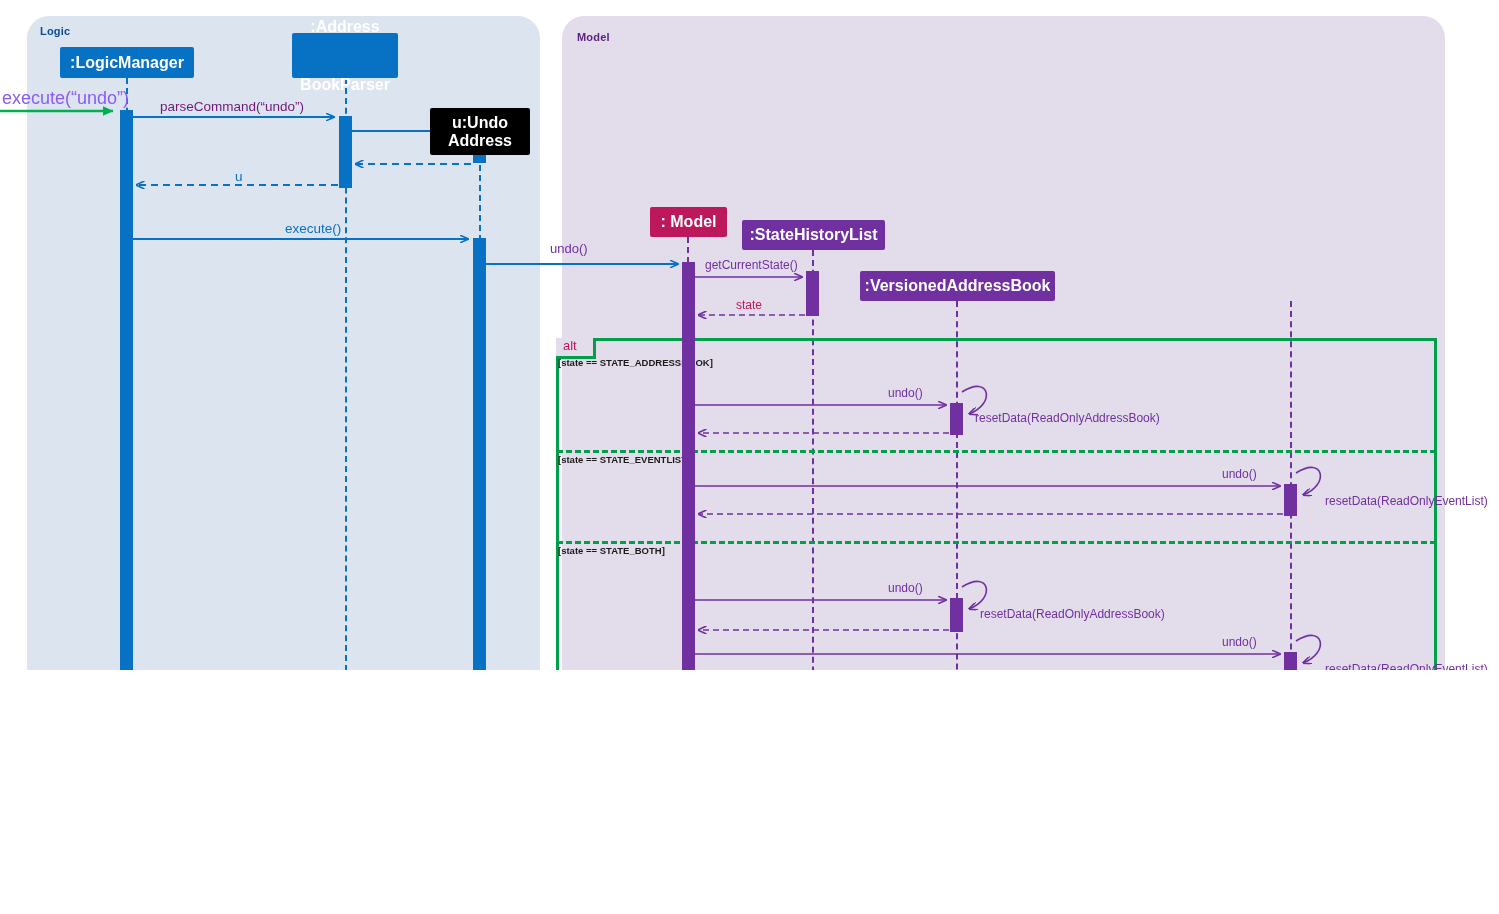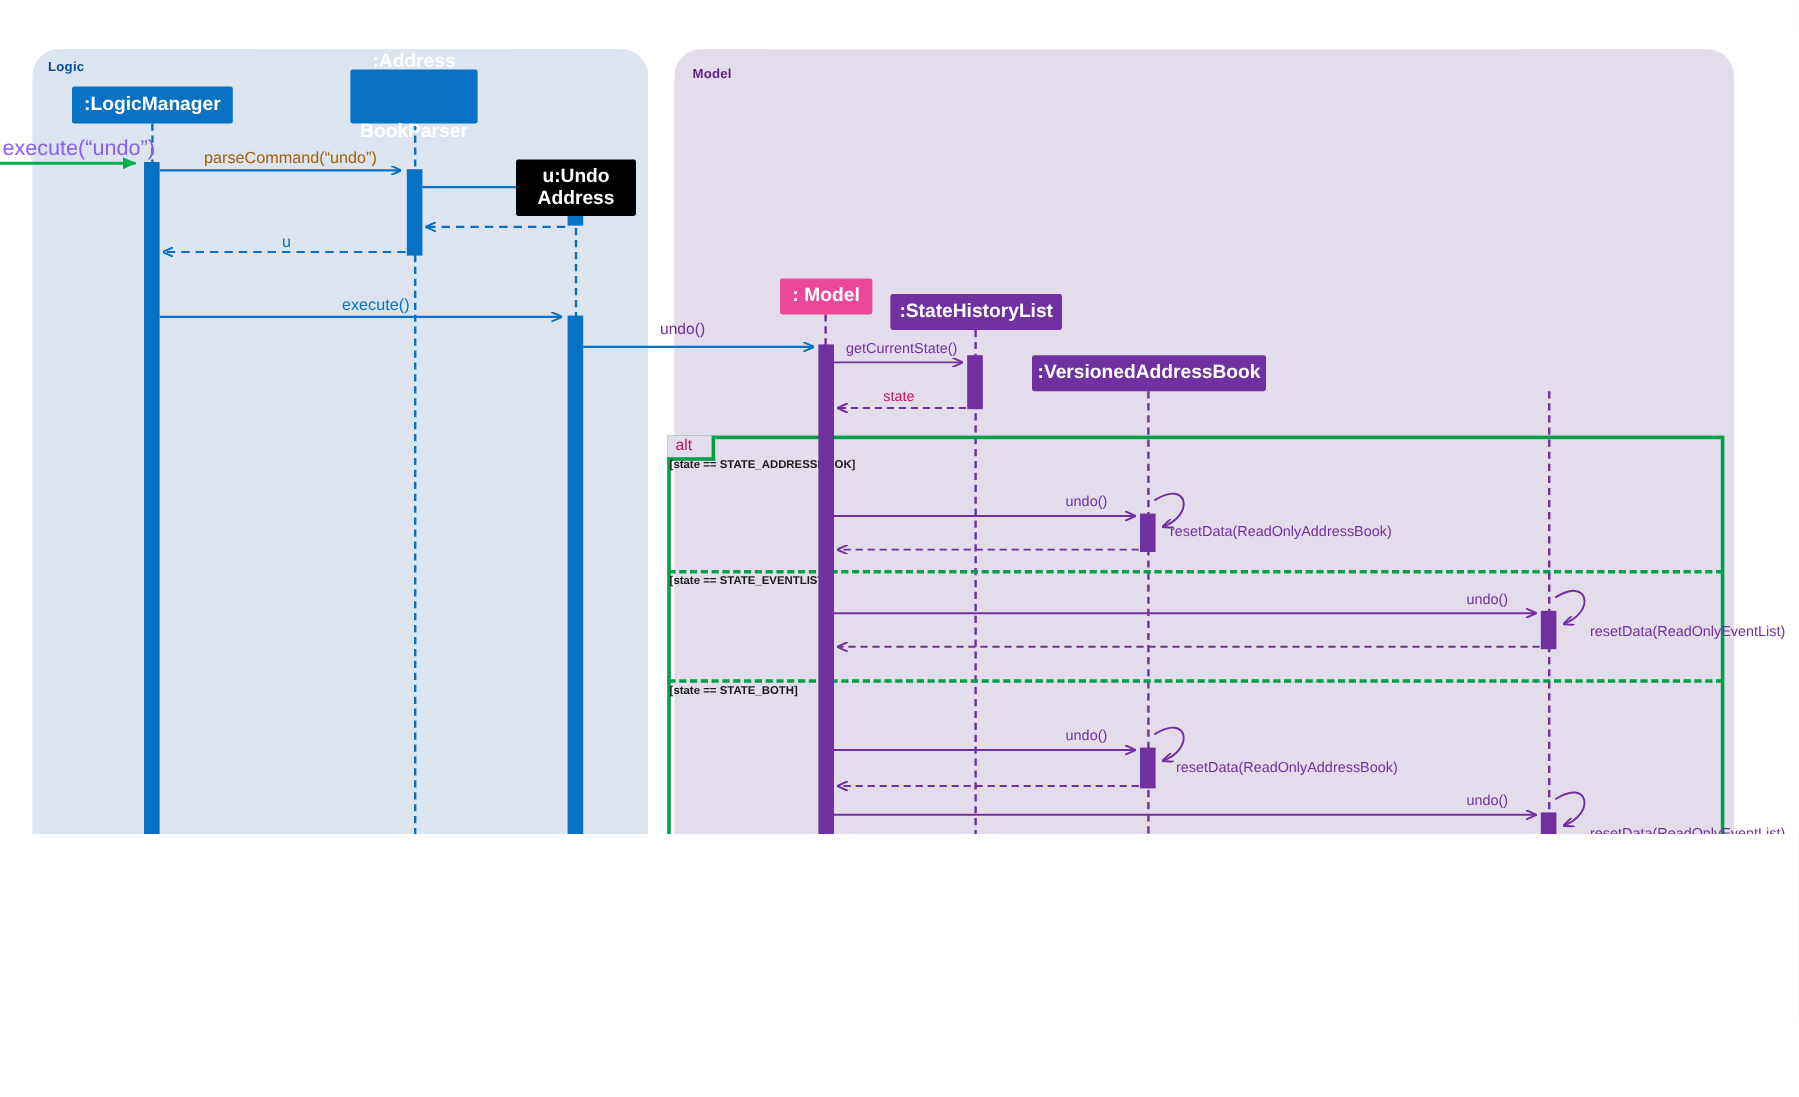--- a/index.html
+++ b/index.html
@@ -1,17 +1,17 @@
 <!DOCTYPE html>
 <html><head>
 <meta charset="utf-8">
 <style>
   html,body{margin:0;padding:0;background:#ffffff;}
   body{font-family:"Liberation Sans",sans-serif;}
-  #stage{position:relative;width:1499px;height:670px;background:#ffffff;overflow:hidden;margin-top:25px;}
+  #stage{position:relative;width:1499px;height:670px;background:#ffffff;overflow:hidden;}
   .panel{position:absolute;border-radius:22px;}
   .panel-label{position:absolute;font-weight:bold;font-size:11px;letter-spacing:.2px;}
   .actor{position:absolute;display:flex;align-items:center;justify-content:center;
          color:#ffffff;font-weight:bold;text-align:center;line-height:1.08;
          border-radius:2px;font-size:16px;padding:0 6px;box-sizing:border-box;}
   .lifeline{position:absolute;width:0;border-left-width:2px;border-left-style:dashed;}
   .activation{position:absolute;}
   .msg-label{position:absolute;font-size:13px;white-space:nowrap;}
   .msg-label.sm{font-size:12px;}
   .cond{position:absolute;font-size:9.5px;font-weight:bold;color:#1a1a1a;white-space:nowrap;}
@@ -128,30 +128,30 @@
   <div class="actor" style="left:292px;top:33px;width:106px;height:45px;background:#0771c4;flex-direction:column;gap:40px;">
     <span>:Address</span>
     <span>BookParser</span>
   </div>
 
   <div class="actor" style="left:430px;top:108px;width:100px;height:47px;background:#000000;flex-direction:column;">
     <span>u:Undo</span>
     <span>Address</span>
   </div>
 
-  <div class="actor" style="left:650px;top:207px;width:77px;height:30px;background:#ec4899;">: Model</div>
+  <div class="actor" style="left:650px;top:207px;width:77px;height:30px;background:#be185d;">: Model</div>
 
   <div class="actor" style="left:742px;top:220px;width:143px;height:30px;background:#7030a0;">:StateHistoryList</div>
 
   <div class="actor" style="left:860px;top:271px;width:195px;height:30px;background:#7030a0;">:VersionedAddressBook</div>
 
 
   <div class="msg-label" style="left:2px;top:88px;color:#8b5cf6;font-size:18px;">execute(“undo”)</div>
 
-  <div class="msg-label" style="left:170px;top:99px;color:#a16207;font-size:13.5px;">parseCommand(“undo”)</div>
+  <div class="msg-label" style="left:160px;top:99px;color:#701a75;font-size:13.5px;">parseCommand(“undo”)</div>
 
   <div class="msg-label" style="left:235px;top:169px;color:#0771c4;font-size:13.5px;">u</div>
 
   <div class="msg-label" style="left:285px;top:221px;color:#0771c4;font-size:13.5px;">execute()</div>
 
   <div class="msg-label" style="left:550px;top:241px;color:#7030a0;font-size:13px;">undo()</div>
 
   <div class="msg-label sm" style="left:705px;top:258px;color:#7030a0;">getCurrentState()</div>
 
   <div class="msg-label sm" style="left:736px;top:298px;color:#be185d;">state</div>

